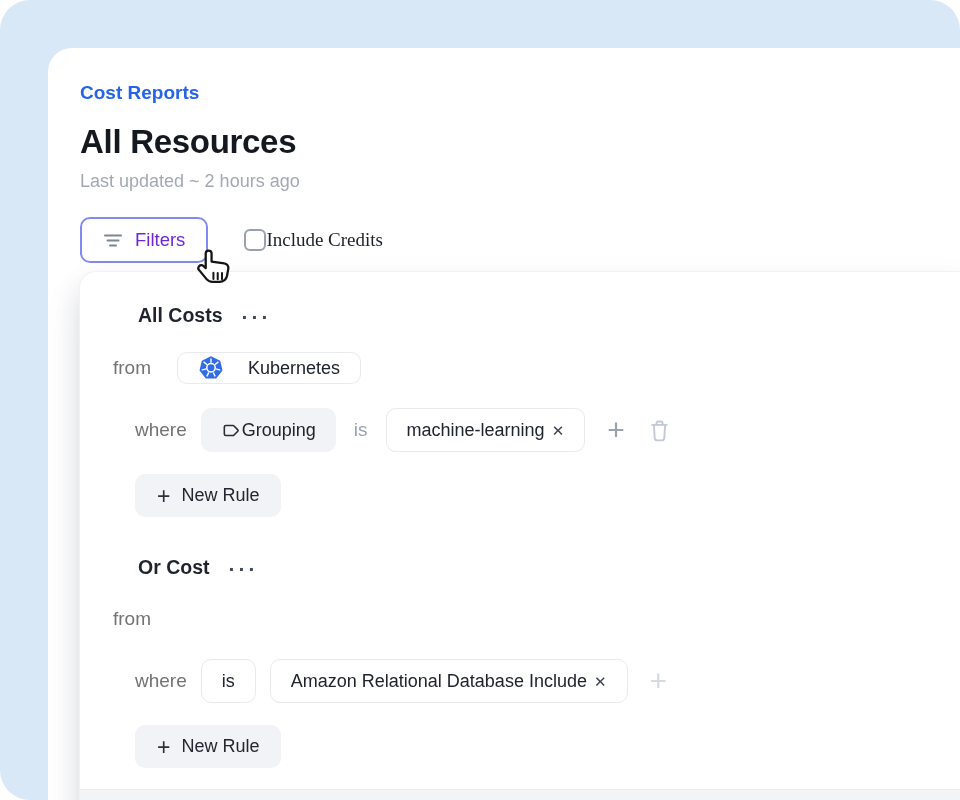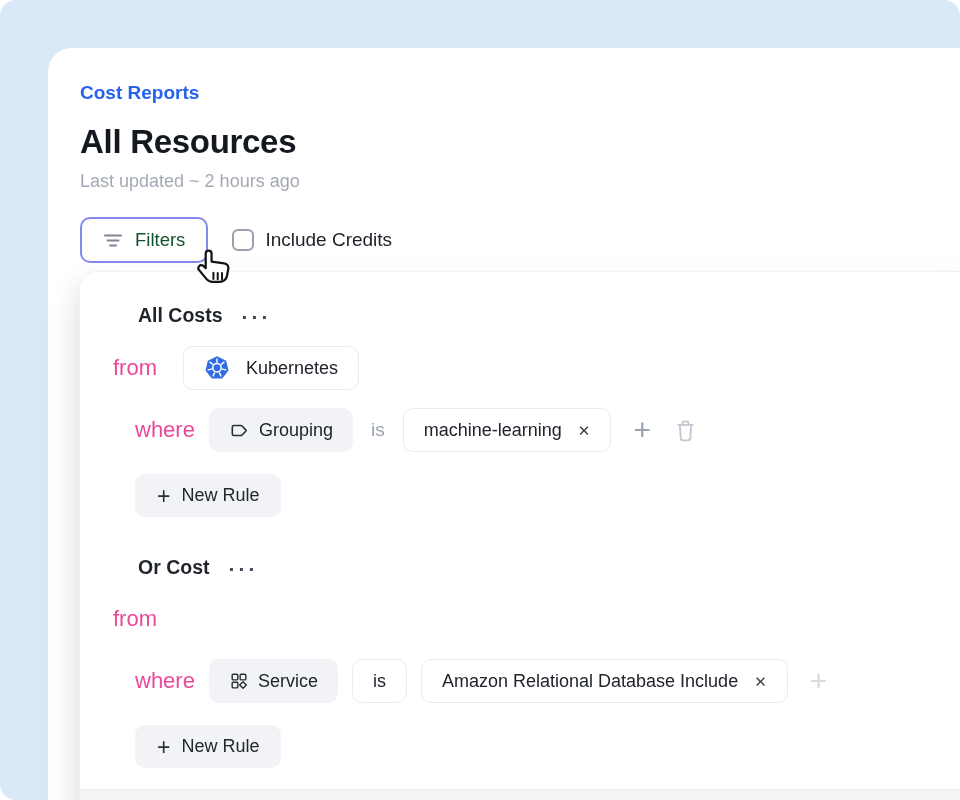--- a/index.html
+++ b/index.html
@@ -3,21 +3,21 @@
 <meta charset="utf-8">
 <style>
   html,body{margin:0;padding:0;}
   body{
     width:960px;height:800px;overflow:hidden;position:relative;
     background:#ffffff;
     font-family:"Liberation Sans", sans-serif;
     -webkit-font-smoothing:antialiased;
   }
   .bg{
-    position:absolute;inset:0;background:#d9e8f7;border-radius:16px;
+    position:absolute;inset:0;background:#d9e8f7;border-radius:30px;
   }
   .card{
     position:absolute;left:48px;top:48px;right:-24px;bottom:-24px;
     background:#ffffff;border-radius:24px;
     padding:34px 0 0 32px;box-sizing:border-box;
   }
   .breadcrumb{
     display:inline-block;font-size:19px;font-weight:600;color:#2563eb;
     text-decoration:none;line-height:22px;cursor:pointer;
   }
@@ -27,51 +27,51 @@
   }
   .subtitle{
     margin-top:9px;font-size:18px;color:#a3a9b4;line-height:22px;
   }
   .toolbar{
     margin-top:25px;display:flex;align-items:center;gap:15px;height:46px;
   }
   .btn{
     display:inline-flex;align-items:center;gap:12px;height:46px;
     background:#ffffff;border:1px solid #e7e9ee;border-radius:10px;
-    font-family:inherit;font-size:18.5px;color:#14532d;padding:0 24px;
+    font-family:inherit;font-size:18.5px;color:#6d28d9;padding:0 24px;
     cursor:pointer;box-sizing:border-box;white-space:nowrap;
   }
   .btn-filters{border:2px solid #8289f1;padding:0 21px;}
-  .cb-group{display:inline-flex;align-items:center;gap:11px;margin-left:9px;cursor:pointer;}
+  .cb-group{display:inline-flex;align-items:center;margin-left:21px;cursor:pointer;font-family:Liberation Serif, serif;}
   .cb-box{width:22px;height:22px;border:2px solid #98a1ad;border-radius:6px;background:#fff;box-sizing:border-box;}
   .cb-label{font-size:19px;color:#1c2128;}
 
   .panel{
     position:absolute;left:80px;top:272px;right:-20px;bottom:-40px;
     background:#ffffff;border-radius:16px;
     box-shadow:0 0 0 1px #f0f2f5, -10px 6px 26px -10px rgba(35,45,65,.12), 0 18px 42px rgba(35,45,65,.08);
     padding:31px 0 0 33px;box-sizing:border-box;
   }
   .group-head{display:flex;align-items:center;gap:19px;height:24px;margin-bottom:19px;}
   .group-title{font-size:19.5px;font-weight:700;color:#1e232c;margin-left:25px;}
   .menu-btn{
     background:none;border:none;padding:0;cursor:pointer;
     font-family:inherit;font-size:21px;font-weight:700;letter-spacing:3px;
     color:#434a57;line-height:10px;transform:translateY(2px);
   }
   .from-row{display:flex;align-items:center;gap:26px;margin-bottom:18px;height:44px;}
-  .muted{font-size:22px;color:#ec4899;}
+  .muted{font-size:19px;color:#737373;}
   .src-btn{
-    display:inline-flex;align-items:center;gap:16px;height:44px;padding:0 20px;
+    display:inline-flex;align-items:center;gap:24px;height:32px;padding:0 20px;
     background:#fff;border:1px solid #e8eaee;border-radius:10px;
     font-family:inherit;font-size:18px;color:#20242d;cursor:pointer;
   }
   .rule-row{display:flex;align-items:center;gap:14px;margin:0 0 22px 22px;height:44px;}
   .chip{
-    display:inline-flex;align-items:center;gap:9px;height:44px;padding:0 20px;
+    display:inline-flex;align-items:center;height:44px;padding:0 20px;
     background:#fff;border:1px solid #e8eaee;border-radius:10px;
     font-family:inherit;font-size:18px;color:#20242d;cursor:pointer;white-space:nowrap;
   }
   .chip-gray{background:#f2f3f6;border:none;}
   .op-plain{font-size:19px;color:#9ba3b0;margin:0 4px;}
   .chip-x{font-size:15px;color:#3c424e;margin-left:7px;line-height:1;}
   .row-plus{
     background:none;border:none;padding:0 2px;cursor:pointer;
     font-family:inherit;font-size:30px;font-weight:300;color:#9aa2ae;line-height:30px;
     margin-left:6px;
@@ -197,31 +197,20 @@
           <span>···</span>
         </button>
       </div>
 
       <div class="from-row">
         <span class="muted">from</span>
       </div>
 
       <div class="rule-row">
         <span class="muted">where</span>
-        <button class="chip chip-gray">
-          <span class="icn">
-            <svg width="20" height="20" viewBox="0 0 24 24" fill="none" stroke="#272c35" stroke-width="1.7" stroke-linejoin="round">
-              <rect x="3.8" y="3.8" width="6.8" height="6.8" rx="1.4"></rect>
-              <rect x="13.4" y="3.8" width="6.8" height="6.8" rx="1.4"></rect>
-              <rect x="3.8" y="13.4" width="6.8" height="6.8" rx="1.4"></rect>
-              <path d="M16.8 12.9l4 3.9-4 3.9-4-3.9z"></path>
-            </svg>
-          </span>
-          <span>Service</span>
-        </button>
         <button class="chip">
           <span>is</span>
         </button>
         <button class="chip">
           <span>Amazon Relational Database Include</span>
           <span class="chip-x">✕</span>
         </button>
         <button class="row-plus faded">
           <span>+</span>
         </button>

